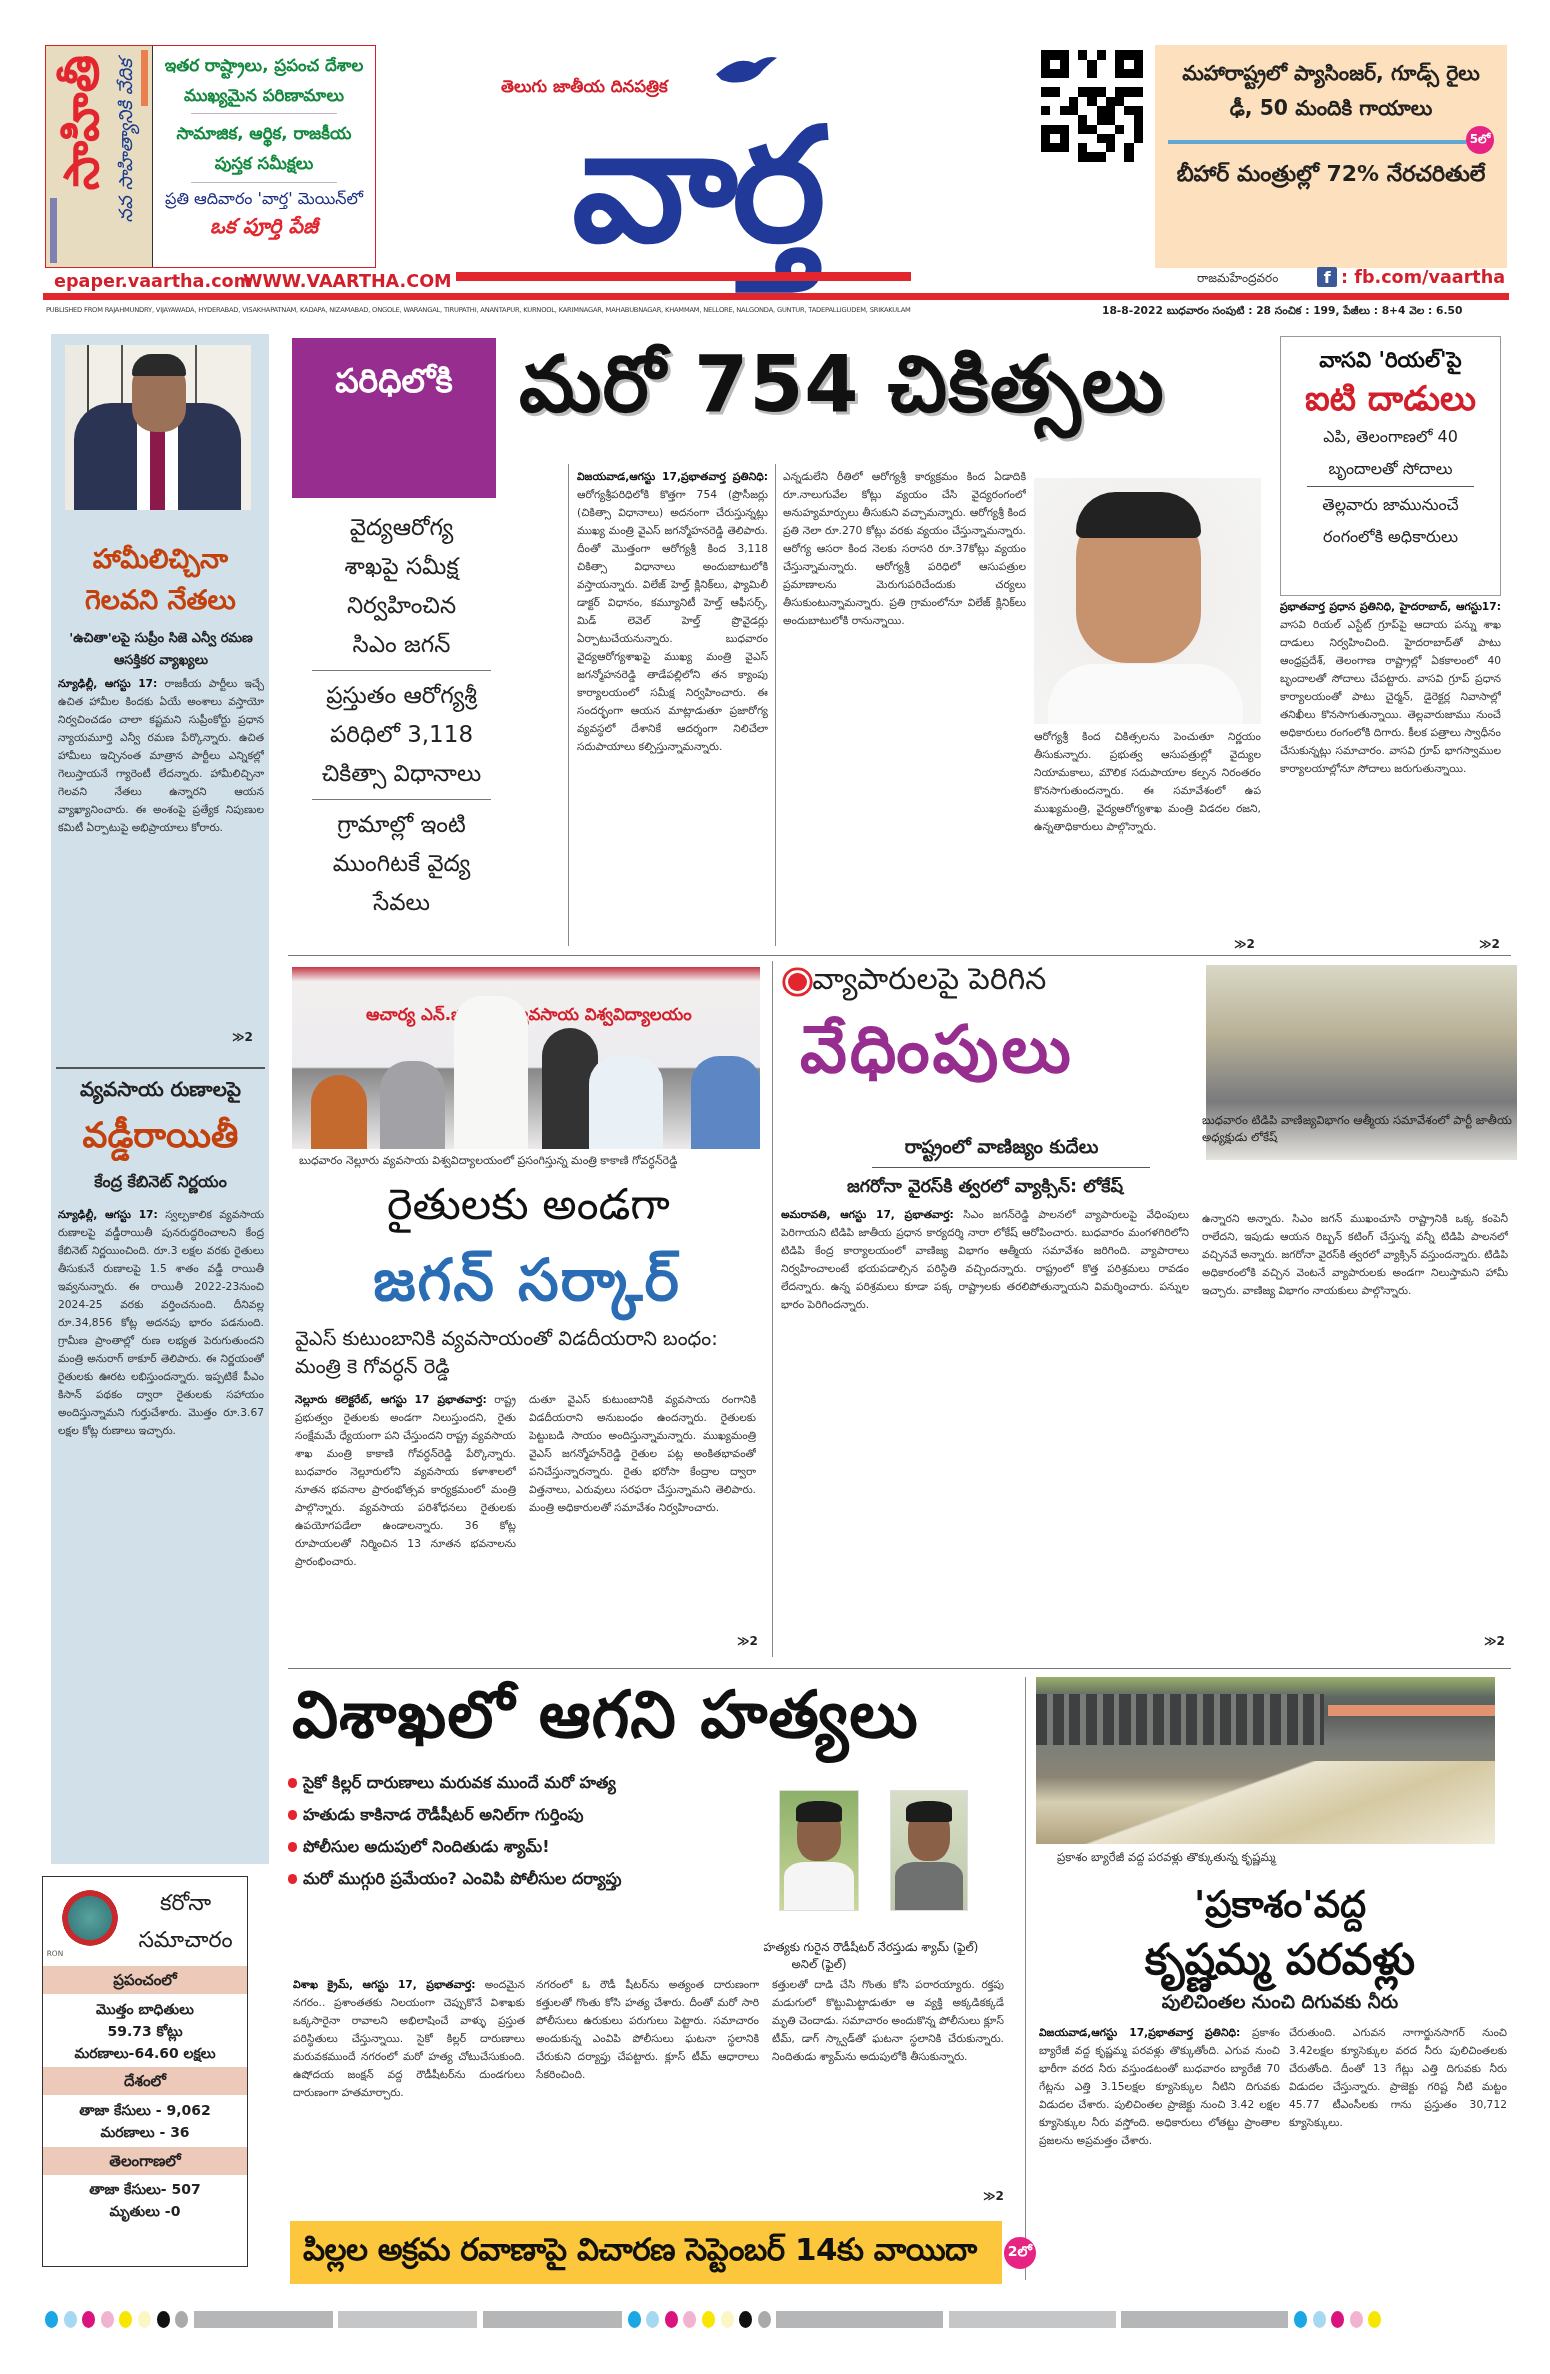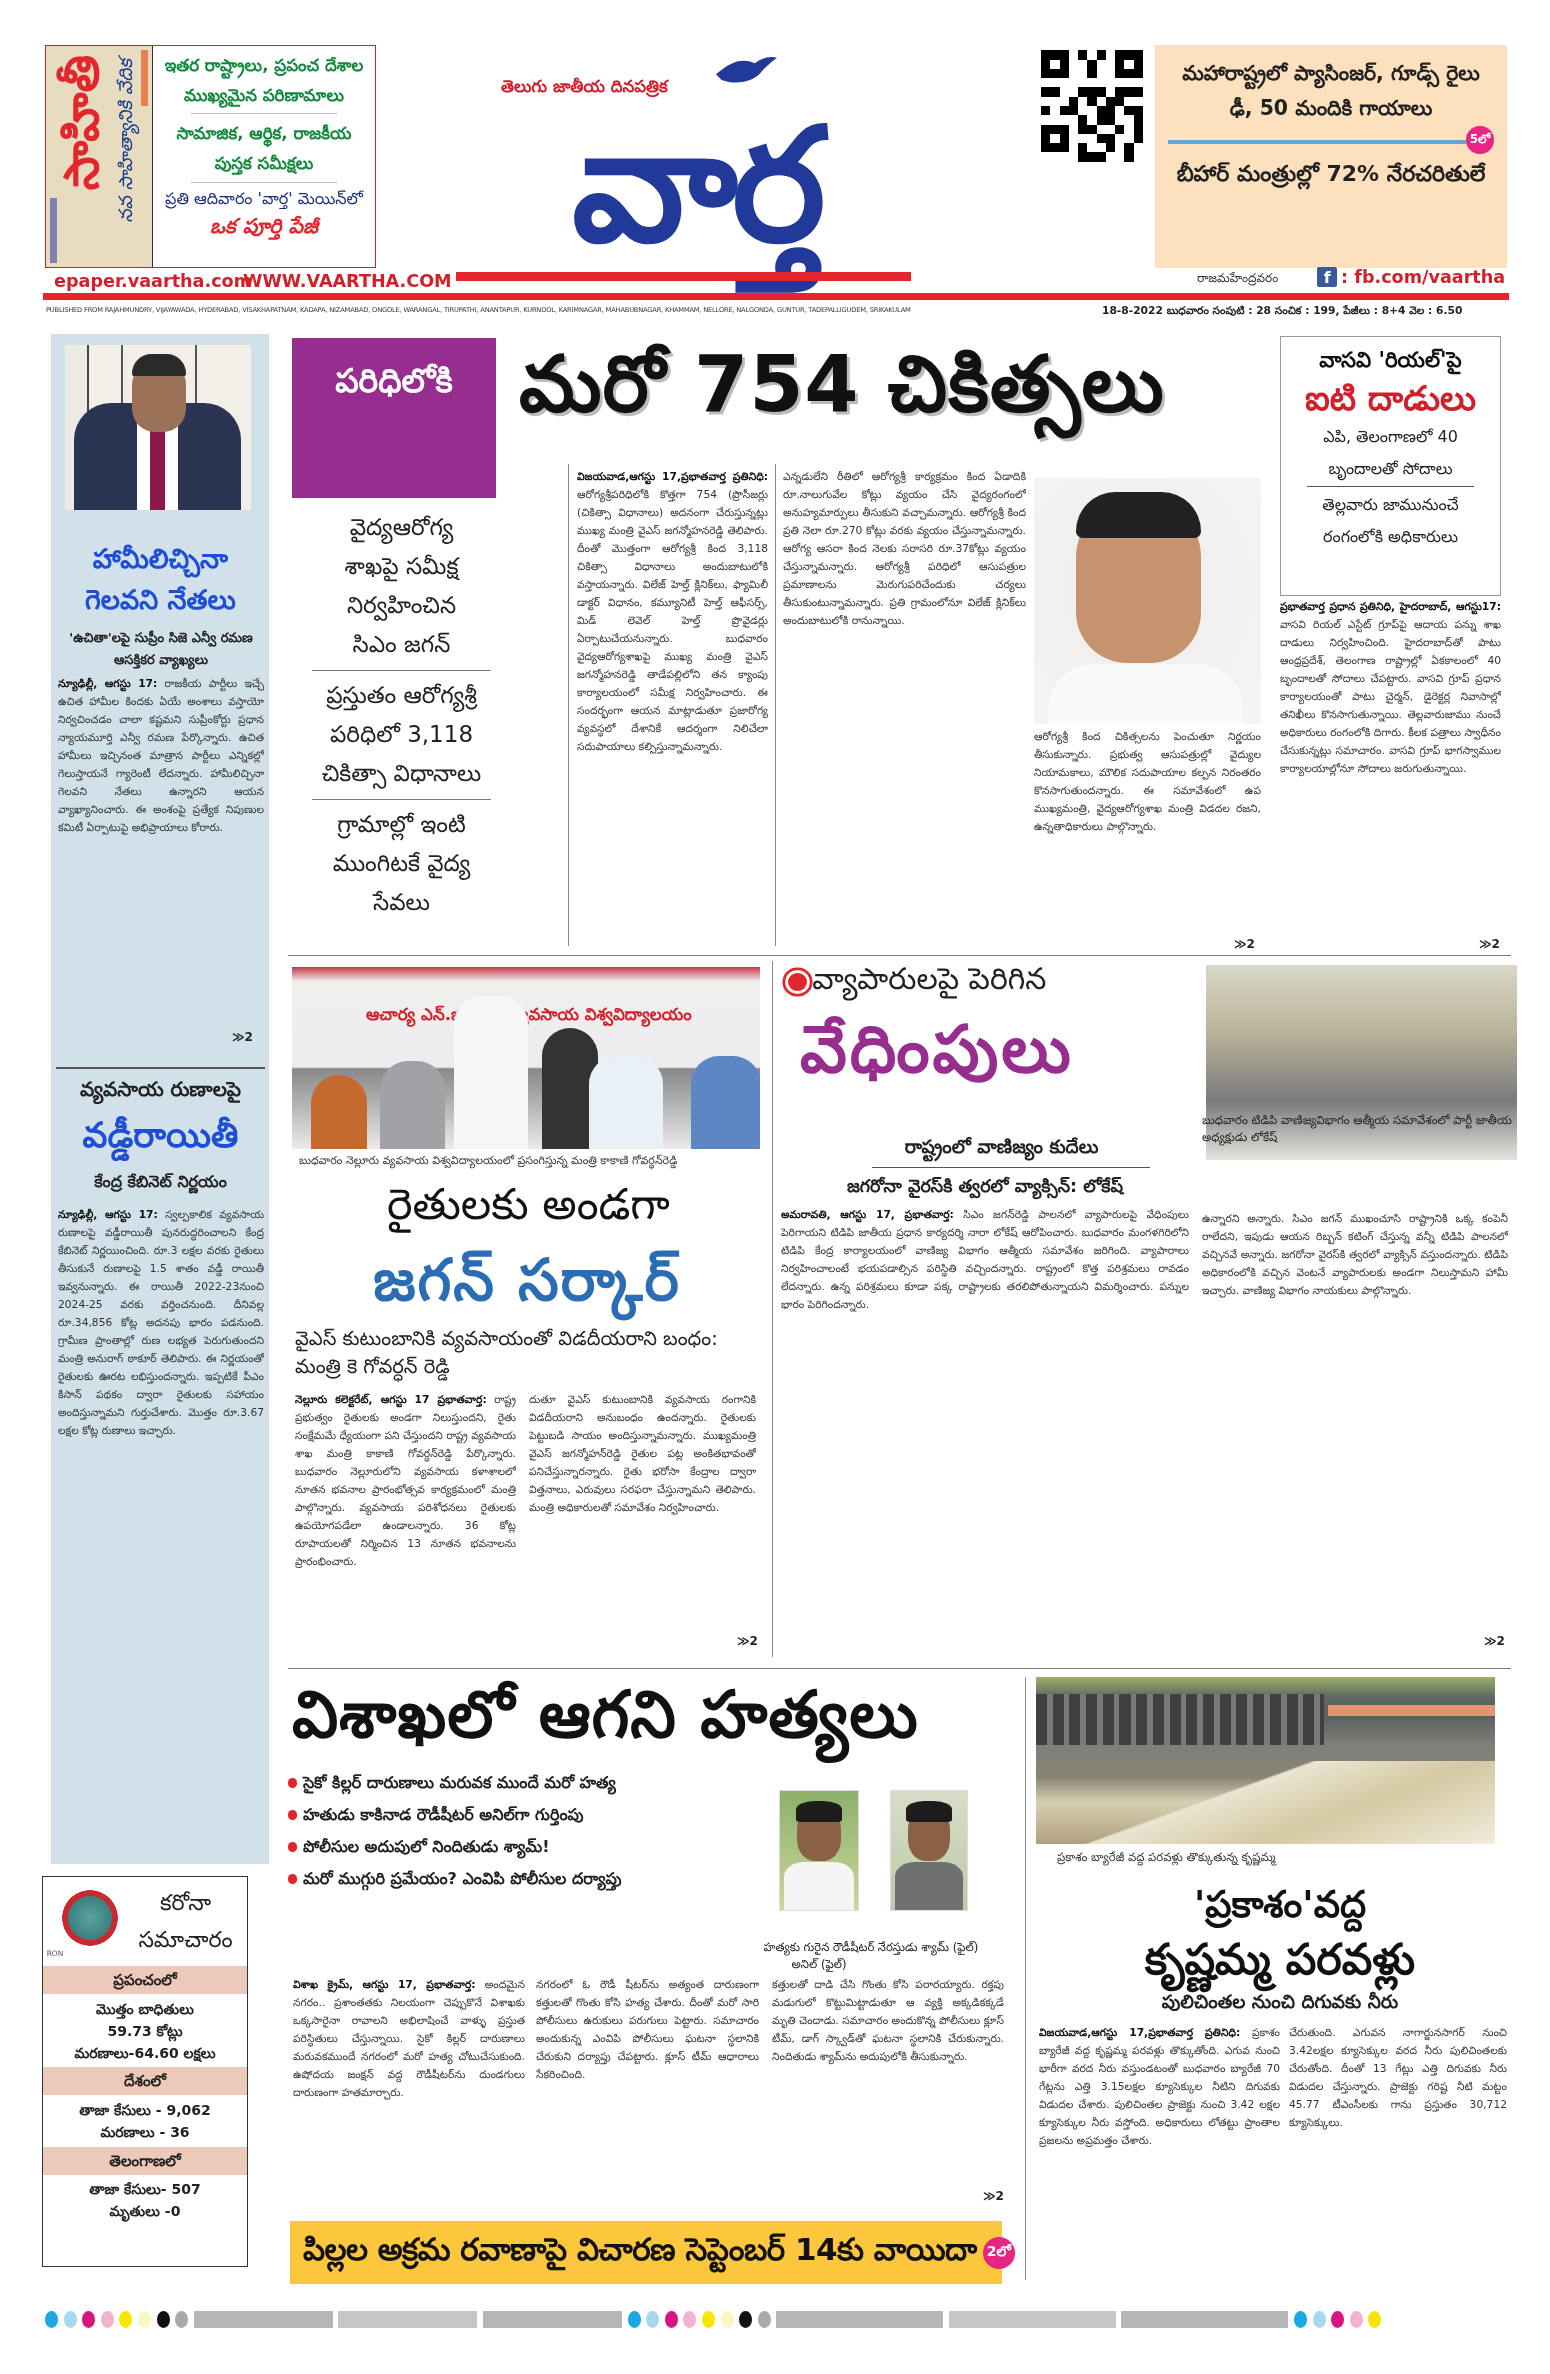--- a/index.html
+++ b/index.html
@@ -40,21 +40,21 @@
 #publine{left:46px;top:306px;font-size:6.7px;color:#333;letter-spacing:-0.2px}
 #dateline{left:1102px;top:304px;font-size:10.7px;color:#222;font-weight:bold}
 
 #leftcol{left:51px;top:334px;width:218px;height:1530px;background:#d2e0ea}
 #cji-photo{left:65px;top:345px;width:186px;height:165px;background:linear-gradient(90deg,#eceae3 0,#eceae3 12%,#444 12%,#444 13%,#f1efe8 13%,#f1efe8 30%,#555 30%,#555 31%,#f1efe8 31%,#f1efe8 70%,#555 70%,#555 71%,#f1efe8 71%);overflow:hidden}
 #cji-photo .suit{position:absolute;left:9.3px;bottom:0;width:167px;height:107px;background:#2b3452;border-radius:37px 37px 0 0}
 #cji-photo .shirt{position:absolute;left:72px;bottom:0;width:41px;height:102px;background:#fff}
 #cji-photo .tie{position:absolute;left:85px;bottom:0;width:15px;height:93px;background:#8b1a4a}
 #cji-photo .head{position:absolute;left:67px;top:13px;width:54px;height:74px;background:#9b7157;border-radius:28px 28px 24px 24px}
 #cji-photo .hair{position:absolute;left:67px;top:9.3px;width:54px;height:22px;background:#2a2a2a;border-radius:28px 28px 3.7px 3.7px}
-.lh1{font-size:27px;font-weight:bold;color:#1d4ed8;text-align:center;line-height:41px}
+.lh1{font-size:27px;font-weight:bold;color:#c2410c;text-align:center;line-height:41px}
 .lsub{font-size:13px;font-weight:bold;color:#222;text-align:center;line-height:22px}
 
 #aaro-box{left:292px;top:338px;width:204px;height:160px;background:#962d8f;color:#fff;font-size:33px;font-weight:bold;text-align:center;line-height:74px;padding-top:5.6px}
 #lead-head{left:519px;top:339px;font-size:78px;font-weight:bold;color:#111;letter-spacing:0.9px;text-shadow:2.8px 2.8px 0 #bbb}
 #lead-deck{left:295px;top:508px;width:213px;text-align:center}
 #lead-deck .dk{font-size:23px;line-height:39px;color:#222}
 #lead-deck hr{border:0;border-top:1.9px solid #777;margin:5.6px 16.7px}
 #cm-photo{left:1034px;top:478px;width:227px;height:246px;background:radial-gradient(ellipse at 45% 45%,#d7a98a 0,#c48d6f 28%,#f0efee 30%,#f5f5f4 100%);overflow:hidden}
 #cm-photo .face{position:absolute;left:42px;top:23px;width:125px;height:162px;border-radius:56px 56px 51px 51px;background:#c7936f}
 #cm-photo .hair{position:absolute;left:42px;top:14px;width:125px;height:46px;border-radius:56px 56px 9.3px 9.3px;background:#222}
@@ -103,21 +103,21 @@
 #corona .val{text-align:center;font-size:14px;font-weight:bold;line-height:22px;color:#222;padding:3.7px 0}
 
 #barrage{left:1036px;top:1677px;width:459px;height:167px;background:linear-gradient(180deg,#9cb06b 0,#5e6862 12%,#5a5d5a 22%,#7c7f7a 40%,#8b8475 60%,#d7cfb3 75%,#b0a17d 100%);overflow:hidden}
 #barrage .gate{position:absolute;top:16.7px;left:0;width:288px;height:51px;background:repeating-linear-gradient(90deg,#3f4042 0,#3f4042 11px,#7a7a78 11px,#7a7a78 16.7px)}
 #barrage .wall{position:absolute;top:28px;right:0;width:167px;height:11px;background:#e29371}
 #barrage .foam{position:absolute;left:0;right:0;bottom:0;height:83px;background:linear-gradient(160deg,transparent 0,transparent 40%,#eae5d2 41%,#d5c9a2 65%,#f1ecdb 100%)}
 #barrage-cap{left:1057px;top:1850px;font-size:11.6px;color:#333}
 #krishna-h{left:1048px;top:1878px;width:464px;text-align:center;font-size:37px;font-weight:bold;line-height:54px;color:#111}
 #krishna-sub{left:1048px;top:1991px;width:464px;text-align:center;font-size:18.6px;font-weight:bold;color:#222}
 
-#bottom-banner{left:290px;top:2221px;width:712px;height:63px;background:#fcc73c;display:flex;align-items:center;padding:0 13px;gap:6px}
+#bottom-banner{left:290px;top:2221px;width:712px;height:63px;background:#fcc73c;display:flex;align-items:center;padding:0 13px;gap:27px}
 #bottom-banner .txt{font-size:31px;font-weight:bold;color:#111;letter-spacing:-0.5px;white-space:nowrap}
 #bottom-banner .badge{width:32px;height:32px;border-radius:50%;background:#e72383;color:#fff;font-size:14px;font-weight:bold;display:flex;align-items:center;justify-content:center;flex:none}
 
 #reg{left:45px;top:2310px;width:1484px;height:18.6px;display:flex;align-items:center;gap:5.6px}
 #reg .bar{height:16.7px;background:#b5b6b8}
 #reg .dt{width:13px;height:16.7px;border-radius:50%}
 </style>
 </head>
 <body>
 

